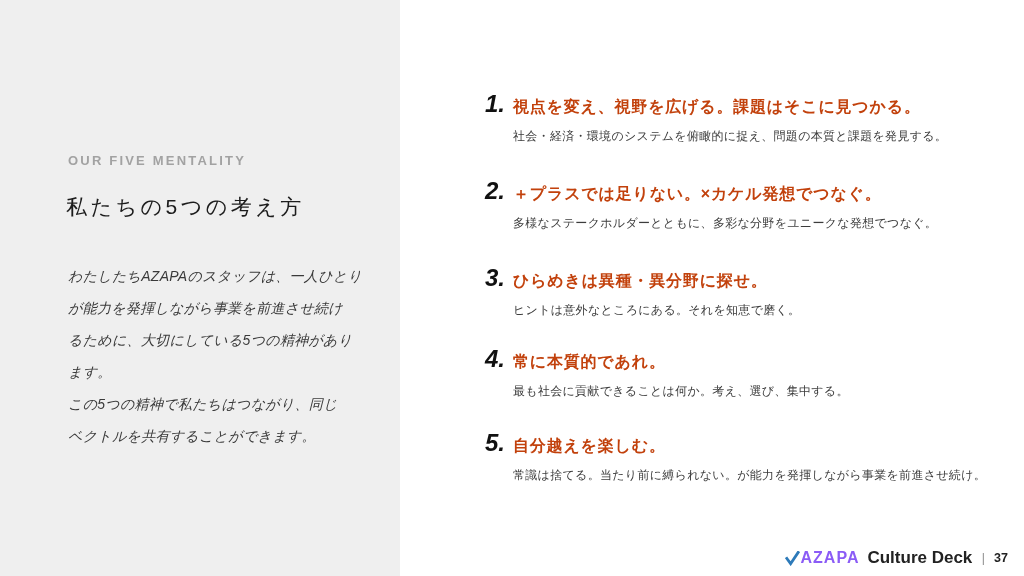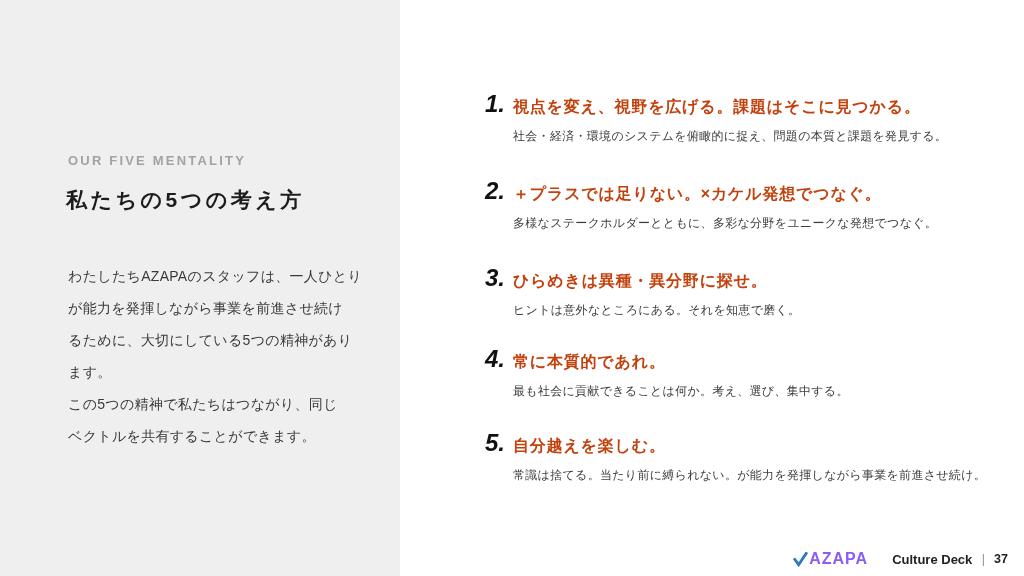--- a/index.html
+++ b/index.html
@@ -31,32 +31,33 @@
     left: 68px;
     top: 153px;
     font-size: 13px;
     font-weight: bold;
     letter-spacing: 2.2px;
     color: #a2a2a2;
   }
   .panel-title {
     position: absolute;
     left: 66px;
-    top: 186px;
+    top: 193px;
     font-size: 21px;
-    font-weight: bold;
+    font-weight: normal;
     letter-spacing: 3.5px;
     color: #1c1c1c;
   }
   .panel-body {
     position: absolute;
     left: 68px;
     top: 260px;
     width: 305px;
     color: #3a3a3a;
+    font-style: italic;
   }
   .panel-body .body-line {
     height: 32px;
     line-height: 32px;
     font-size: 14px;
     letter-spacing: 0.3px;
     white-space: nowrap;
   }
   
   .mentality-item {
@@ -113,22 +114,22 @@
     height: 15px;
     margin-right: 1px;
   }
   .logo-text {
     font-size: 16px;
     font-weight: bold;
     letter-spacing: 1px;
     color: #8b5cf6;
   }
   .deck-name {
-    margin-left: 24px;
-    font-size: 13px;
+    margin-left: 8px;
+    font-size: 17px;
     font-weight: bold;
     color: #222222;
   }
   .page-sep {
     margin: 0 5px;
     font-size: 12px;
     color: #666666;
   }
   .page-number {
     font-size: 12.5px;

